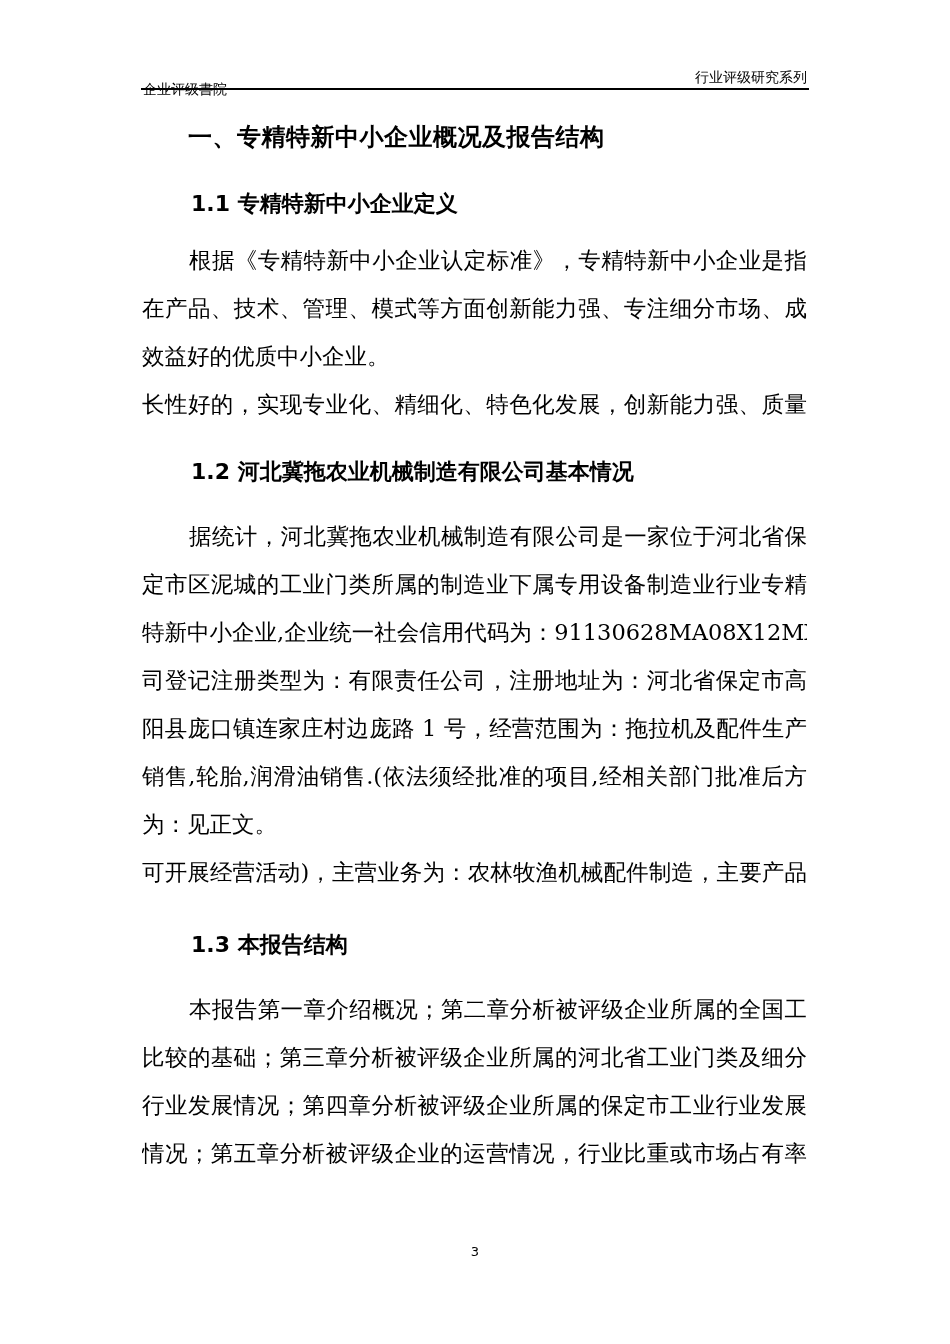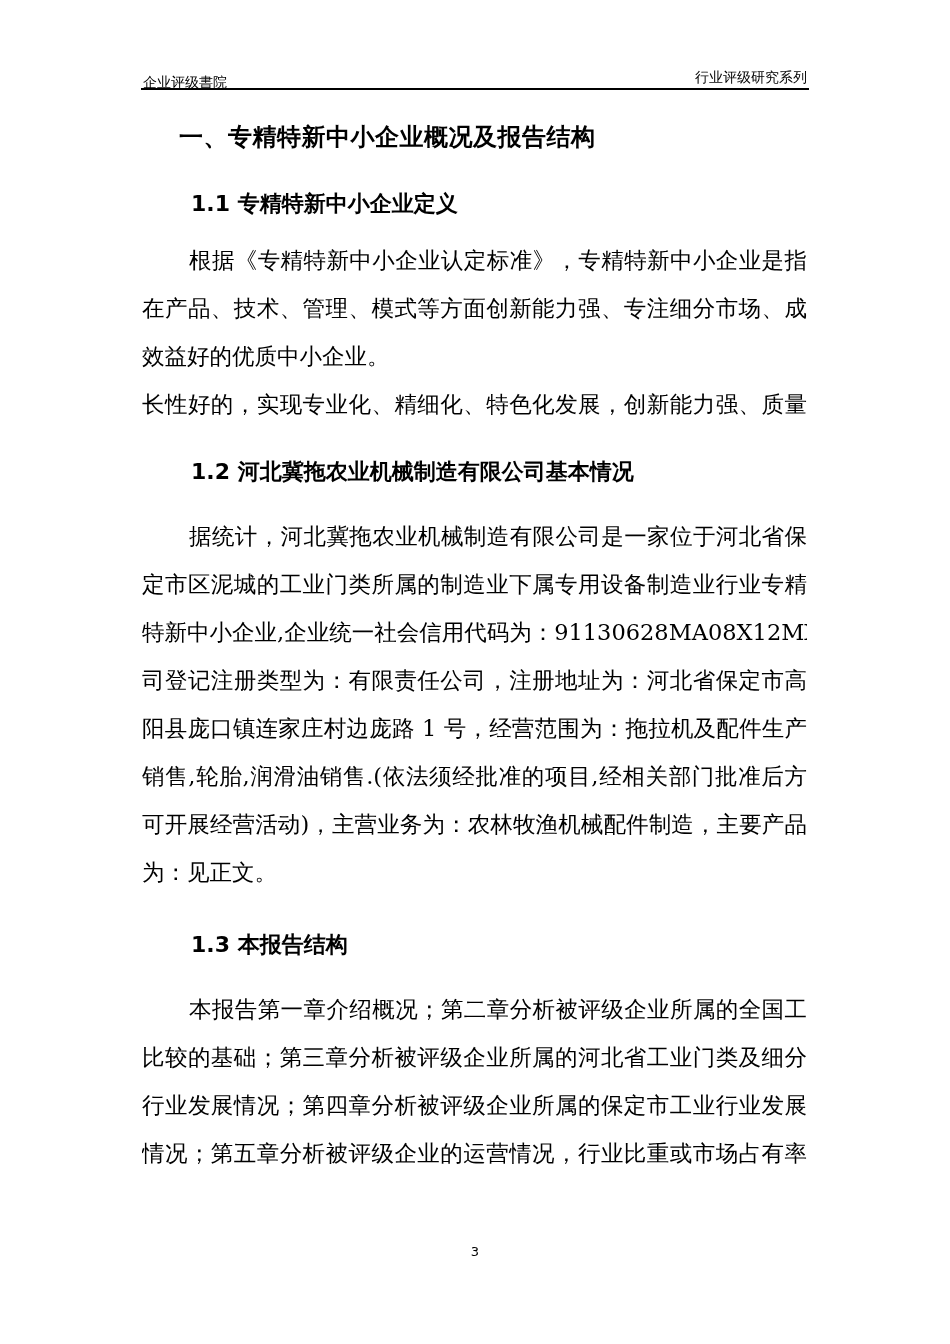--- a/index.html
+++ b/index.html
@@ -19,26 +19,26 @@
     position: absolute;
     left: 141px;
     top: 66px;
     width: 668px;
     height: 22px;
     border-bottom: 2px solid #000;
     font-family: "DejaVu Sans", "Liberation Sans", sans-serif;
     font-size: 14px;
     line-height: 20px;
   }
-  .page-header .hl { position: absolute; left: 2px; top: 6px; }
+  .page-header .hl { position: absolute; left: 2px; top: 13px; }
   .page-header .hr { position: absolute; right: 2px; top: 1px; }
 
   .h1 {
     position: absolute;
-    left: 179px;
+    left: 188px;
     top: 120px;
     font-family: "DejaVu Sans", "Liberation Sans", sans-serif;
     font-weight: bold;
     font-size: 24px;
     line-height: 34px;
     letter-spacing: 0.5px;
     white-space: nowrap;
   }
   .h2 {
     position: absolute;
@@ -100,22 +100,22 @@
 </div>
 
 <div class="h2" style="top:456px;">1.2 河北冀拖农业机械制造有限公司基本情况</div>
 <div class="para" style="top:512px;">
   <span class="line indent">据统计，河北冀拖农业机械制造有限公司是一家位于河北省保</span>
   <span class="line">定市区泥城的工业门类所属的制造业下属专用设备制造业行业专精</span>
   <span class="line">特新中小企业,企业统一社会信用代码为：91130628MA08X12MXJ，公</span>
   <span class="line">司登记注册类型为：有限责任公司，注册地址为：河北省保定市高</span>
   <span class="line">阳县庞口镇连家庄村边庞路 1 号，经营范围为：拖拉机及配件生产</span>
   <span class="line">销售,轮胎,润滑油销售.(依法须经批准的项目,经相关部门批准后方</span>
+  <span class="line last">为：见正文。</span>
   <span class="line">可开展经营活动)，主营业务为：农林牧渔机械配件制造，主要产品</span>
-  <span class="line last">为：见正文。</span>
 </div>
 
 <div class="h2" style="top:929px;">1.3 本报告结构</div>
 <div class="para" style="top:985px;">
   <span class="line indent">本报告第一章介绍概况；第二章分析被评级企业所属的全国工</span>
   <span class="line">比较的基础；第三章分析被评级企业所属的河北省工业门类及细分</span>
   <span class="line">行业发展情况；第四章分析被评级企业所属的保定市工业行业发展</span>
   <span class="line">情况；第五章分析被评级企业的运营情况，行业比重或市场占有率</span>
 </div>
 

